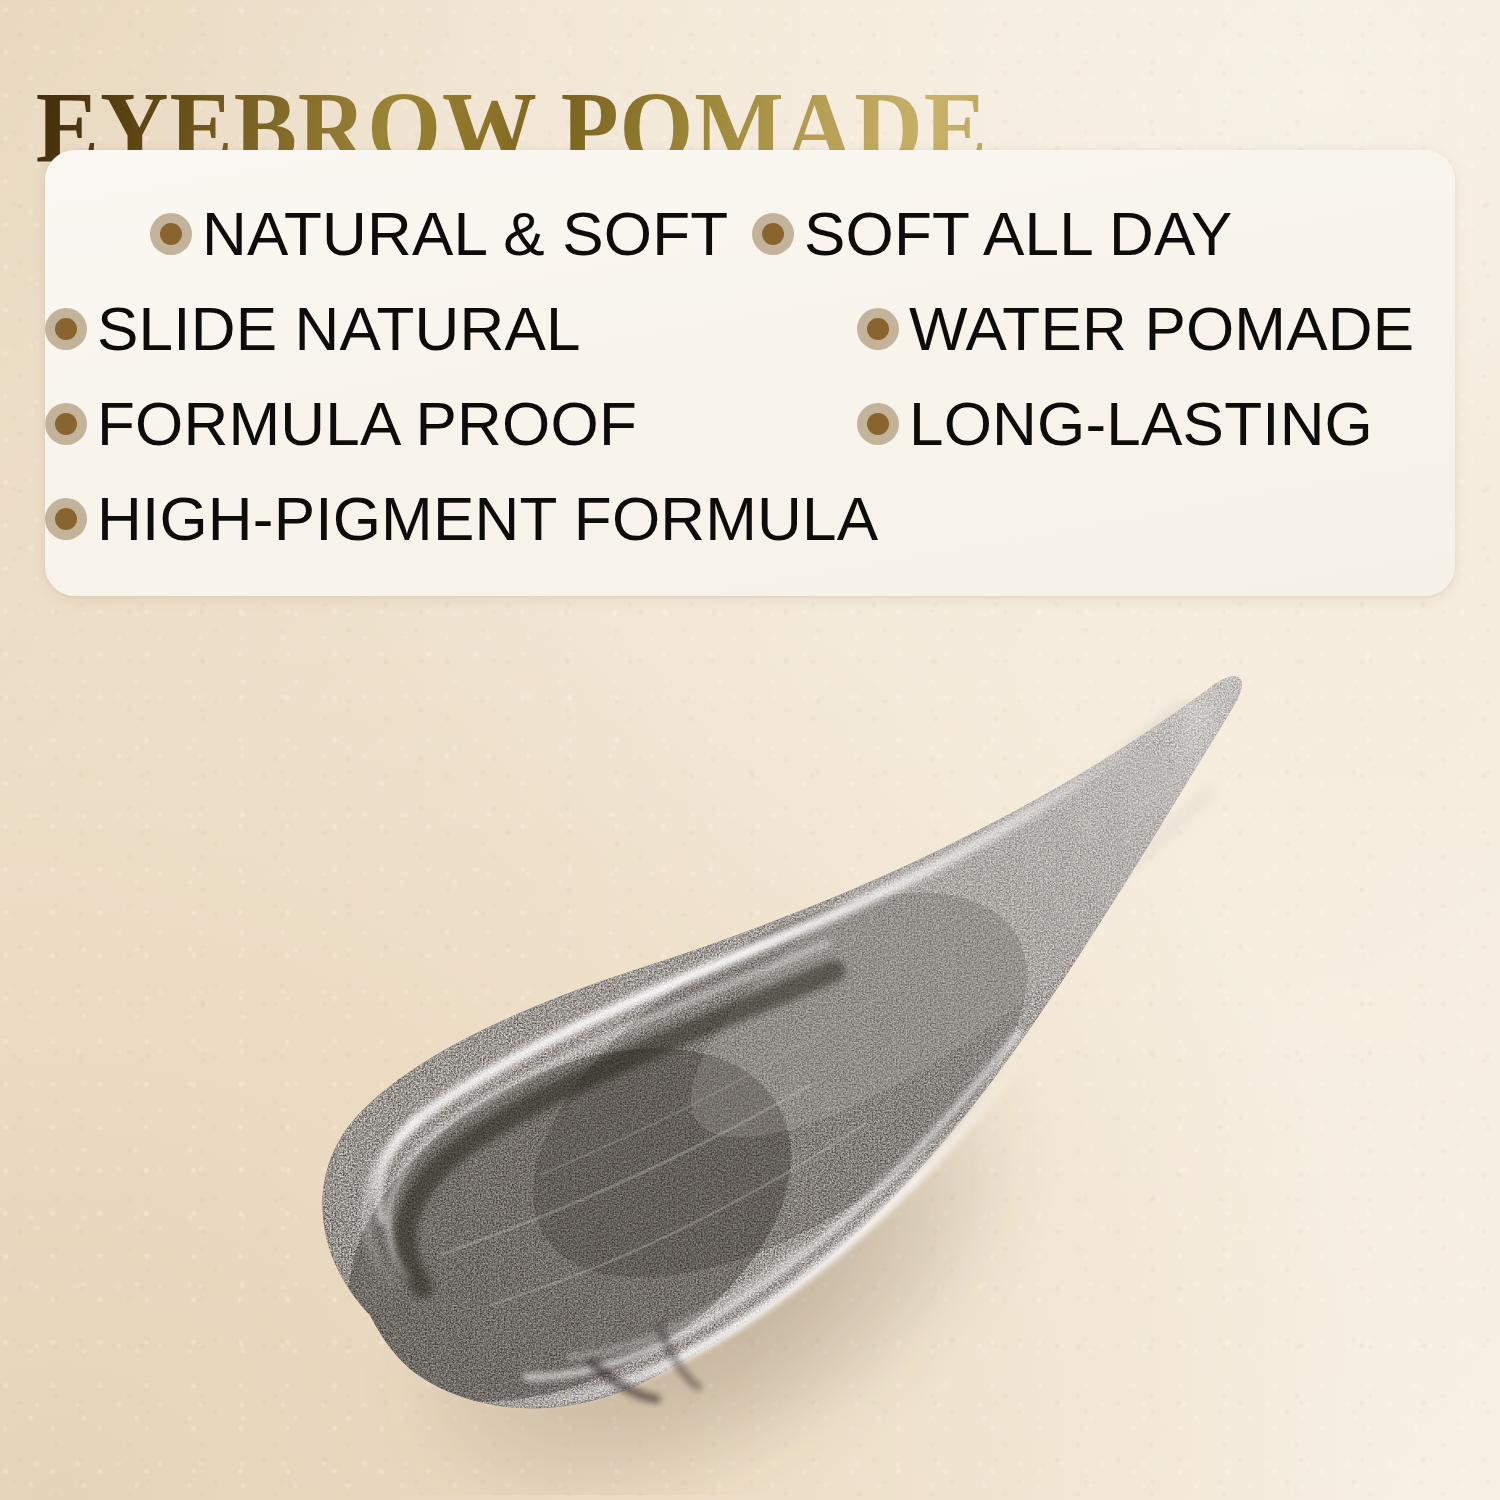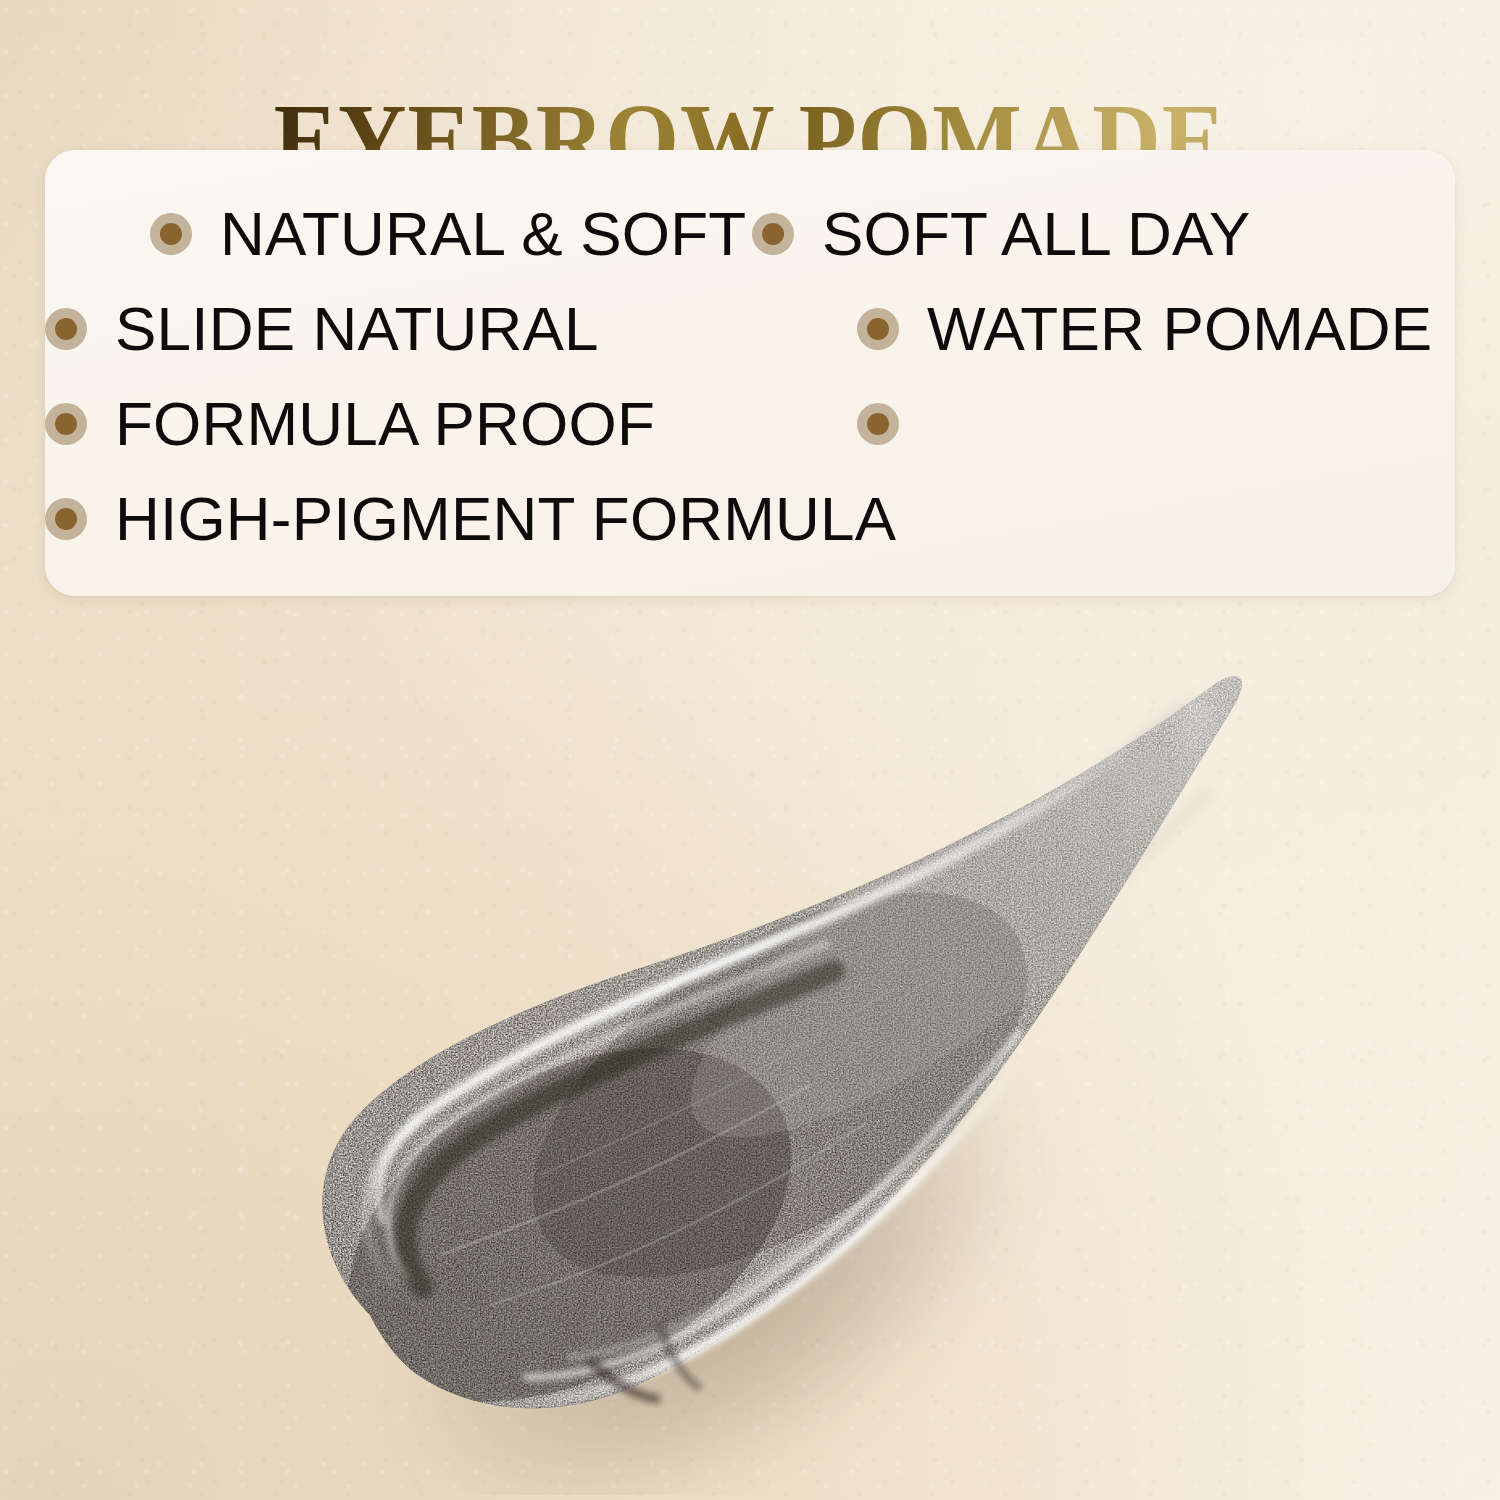--- a/index.html
+++ b/index.html
@@ -39,23 +39,23 @@
       radial-gradient(circle at 77% 49%, rgba(171,148,116,.11) 0 2px, rgba(171,148,116,0) 3px),
       radial-gradient(circle at 90% 81%, rgba(255,255,255,.30) 0 2px, rgba(255,255,255,0) 3px),
       radial-gradient(circle at 21% 88%, rgba(171,148,116,.12) 0 2px, rgba(171,148,116,0) 3px);
     background-size: 47px 43px, 61px 57px, 53px 67px, 73px 49px, 41px 59px, 67px 71px;
   }
 
   
   .headline-wrap {
     position: absolute;
     left: 0;
-    top: 20px;
+    top: 8px;
     width: 1500px;
-    text-align: center;
+    text-align: left;
   }
   .headline {
     display: inline-block;
     font-family: "Liberation Serif", "DejaVu Serif", serif;
     font-weight: bold;
     font-size: 102px;
     line-height: 1.02;
     letter-spacing: 1px;
     transform: scaleX(.93);
     transform-origin: center;
@@ -96,21 +96,21 @@
     display: grid;
     grid-template-columns: 707px 703px;
     grid-template-rows: repeat(4, 1fr);
     padding: 36px 0 30px 0;
     box-sizing: border-box;
   }
 
   .feature-item {
     display: flex;
     align-items: center;
-    gap: 28px;
+    gap: 10px;
     padding-left: 105px;
   }
   .feature-item.col-right { padding-left: 0; }
 
   .bullet {
     flex: 0 0 auto;
     width: 42px;
     height: 42px;
     border-radius: 50%;
     background: #c3b39a;
@@ -191,20 +191,21 @@
         <span class="feature-text">WATER POMADE</span>
       </div>
 
       <div class="feature-item col-right">
         <span class="bullet"></span>
         <span class="feature-text">FORMULA PROOF</span>
       </div>
 
       <div class="feature-item col-left">
         <span class="bullet"></span>
+        <span class="feature-text">LONG-LASTING</span>
       </div>
 
       <div class="feature-item col-right">
         <span class="bullet"></span>
         <span class="feature-text">HIGH-PIGMENT FORMULA</span>
       </div>
 
     </div>
   </div>
 

